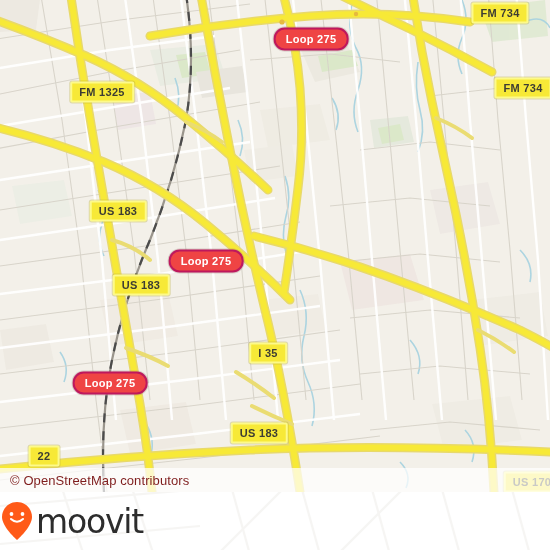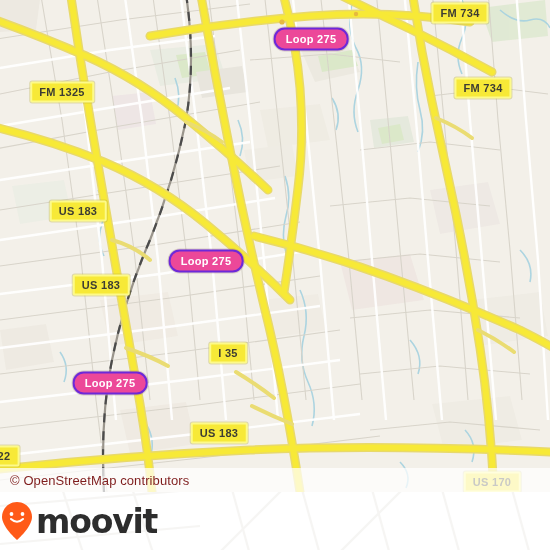--- a/index.html
+++ b/index.html
@@ -20,23 +20,24 @@
     display:flex;align-items:center;justify-content:center;
     font-size:11px;font-weight:bold;letter-spacing:.3px;
     white-space:nowrap;
     box-sizing:border-box;
     transform:translate(-50%,-50%);
   }
   .shield.us{
     background:#f7e937;border:2px solid #fdfa8a;color:#3d3d33;
     border-radius:2px;padding:2px 7px 3px 7px;
     box-shadow:0 0 0 1px rgba(180,170,60,.35);
+    margin-left:40px;
   }
   .shield.loop{
-    background:#ec4899;border:2px solid #6d28d9;color:#ffffff;
+    background:#ef4444;border:2px solid #be185d;color:#ffffff;
     border-radius:11px;padding:3px 10px 4px 10px;
     box-shadow:0 0 0 1px rgba(150,110,110,.3);
     text-align:center;
   }
 
   
   #popup{position:absolute;left:193px;top:119px;width:165px;}
   #popup-green{
     width:165px;height:108px;background:#2bb45f;border-radius:2px 2px 0 0;
     display:flex;align-items:center;justify-content:center;
@@ -70,21 +71,21 @@
     background:#ffffff;overflow:hidden;
     display:flex;align-items:center;justify-content:space-between;
   }
   #footer-bg{position:absolute;left:0;top:0;width:550px;height:58px;opacity:.35;}
   #footer-title{
     position:relative;font-size:15.5px;color:#2f2f2f;padding-left:18px;letter-spacing:.05px;
   }
   #brand{position:relative;display:flex;align-items:center;padding-right:18px;gap:2px;}
   #brand-wordmark{
     font-size:33px;color:#2d2d2d;letter-spacing:-1.2px;line-height:1;
-    font-family:"DejaVu Sans", sans-serif;font-weight:700;
+    font-family:"DejaVu Sans", sans-serif;font-weight:400;
   }
 </style>
 </head>
 <body>
 
 <div id="stage">
 
   <div id="map">
     <svg width="550" height="492" viewBox="0 0 550 492">
       <defs>

